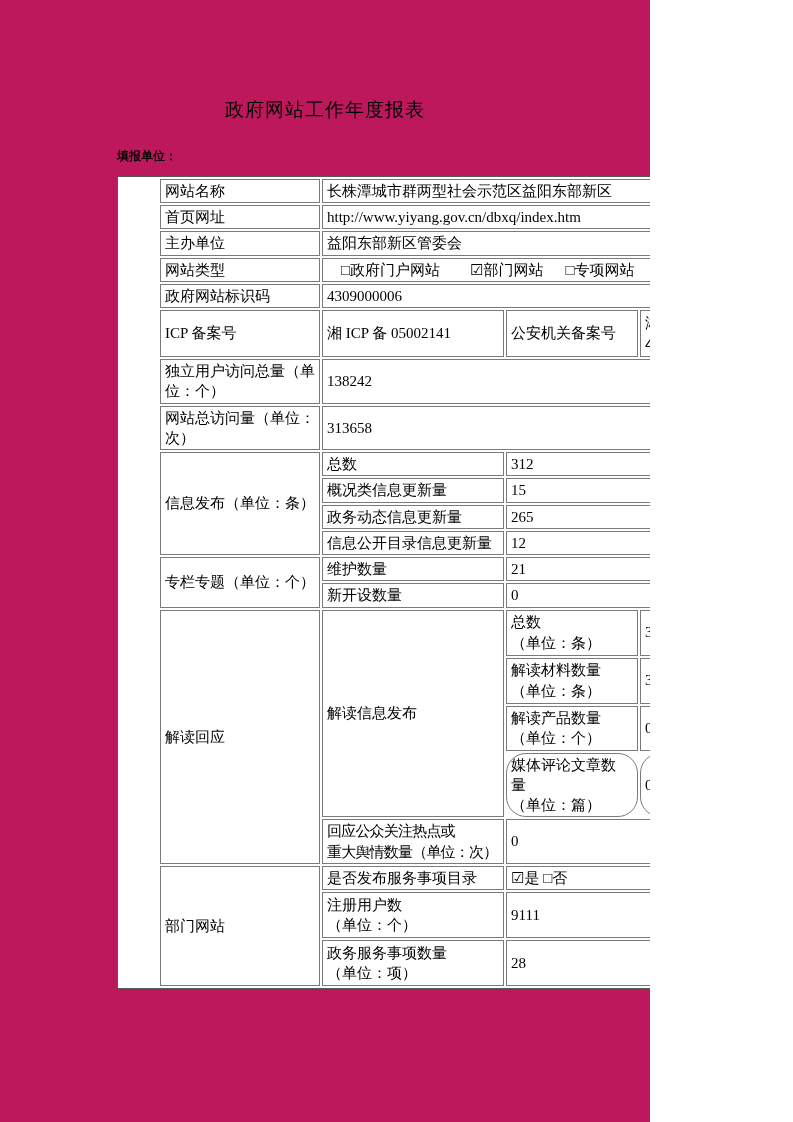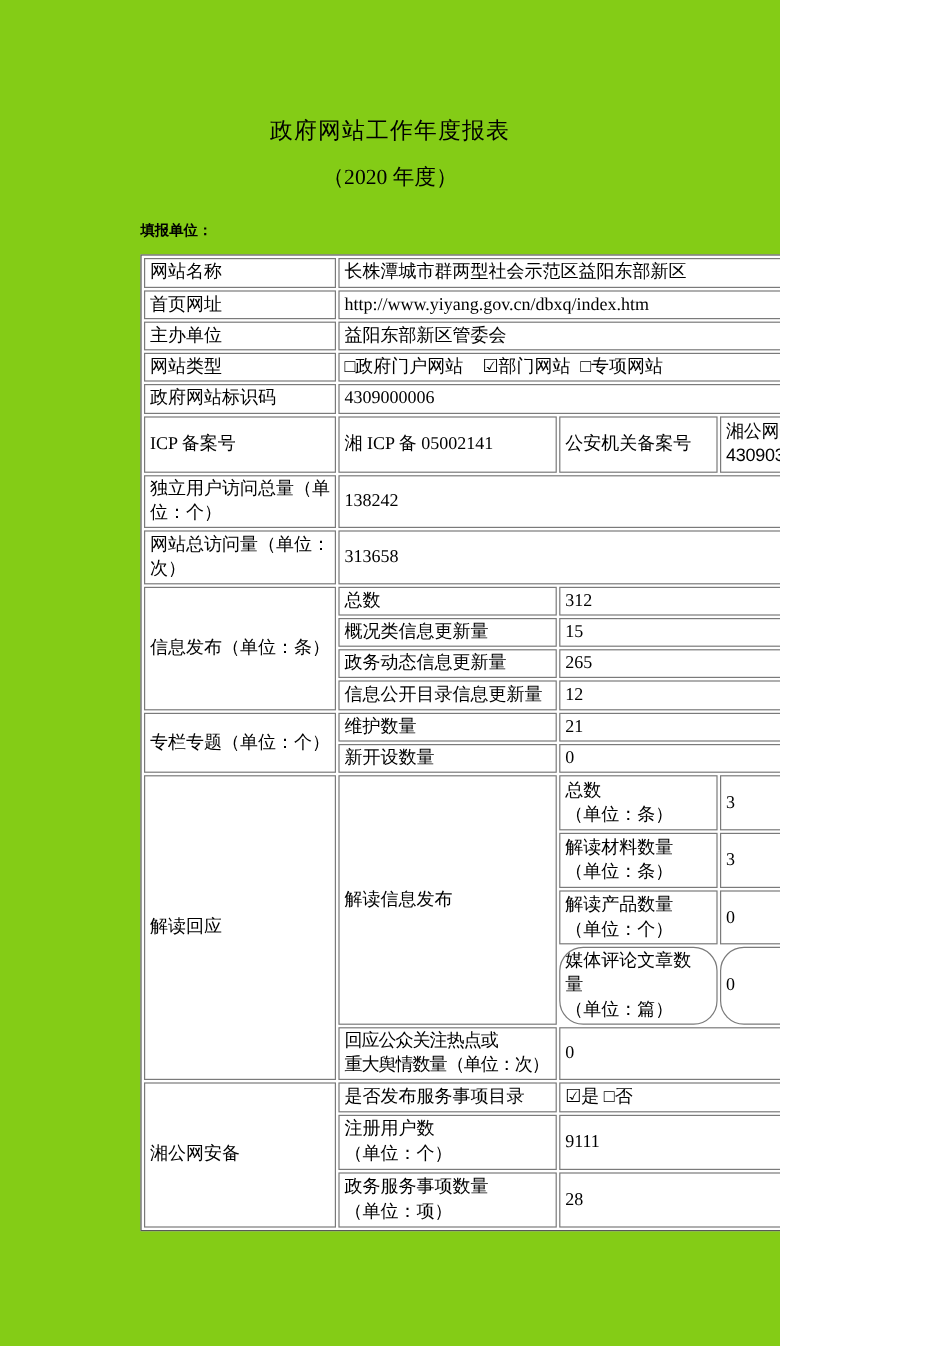--- a/index.html
+++ b/index.html
@@ -1,19 +1,19 @@
 <!DOCTYPE html>
 <html><head>
 <meta charset="utf-8">
 <style>
   html, body { margin: 0; padding: 0; background: #ffffff; }
   .doc {
     width: 650px;
     height: 1122px;
-    background: #84cc16;
+    background: #be185d;
     color: #000000;
     font-family: "Liberation Serif", "DejaVu Serif", serif;
     overflow: hidden;
     box-sizing: border-box;
     padding-top: 99px;
   }
   .doc-title {
     margin: 0;
     text-align: center;
     font-size: 19px;
@@ -34,20 +34,21 @@
     font-family: "Liberation Sans", "DejaVu Sans", sans-serif;
   }
   table.report {
     margin-left: 117px;
     width: 586px;
     table-layout: fixed;
     border-collapse: separate;
     border-spacing: 2px;
     border: 1px solid #595959;
     background: #ffffff;
+    padding-left: 40px;
   }
   table.report td {
     border: 1px solid #7a7a7a;
     padding: 1px 2px 1px 4px;
     vertical-align: middle;
     font-size: 15px;
     line-height: 1.35;
     overflow: hidden;
   }
   td.pre { white-space: pre-line; margin-left: 32px; }
@@ -55,38 +56,37 @@
     font-family: Liberation Serif, serif;
     font-size: 15px;
   }
   td.small-num {
     font-family: "Liberation Sans", "DejaVu Sans", sans-serif;
     font-size: 13px;
     letter-spacing: -0.2px;
     padding: 1px 1px 1px 3px;
   }
   td.tight { letter-spacing: -0.8px; }
-  .opt { display: inline-block; }
+  .opt { display: inline-block; margin-left: 14px; }
   .opt-gap-wide { margin-right: 16px; }
   .opt-gap { margin-right: 8px; }
   tr.rh27 td { height: 20px; }
   tr.rh50 td { height: 43px; }
   tr.rh46 td { height: 39px; }
   tr.rh49 td { height: 42px; }
   tr.rh48 td { height: 41px; }
   tr.rh66 td { height: 59px; border-radius: 20px; }
   tr.rh45 td { height: 38px; }
 </style>
 </head>
 <body>
 
 <div class="doc">
 
   <h1 class="doc-title">政府网站工作年度报表</h1>
-  <div class="doc-subtitle">（2020 年度）</div>
 
   <div class="unit-label">填报单位：</div>
 
   <table class="report">
     <colgroup>
       <col style="width:160px">
         <col style="width:182px">
         <col style="width:132px">
         <col style="width:102px">
     </colgroup>
@@ -182,21 +182,21 @@
 （单位：篇）</td>
         <td class="num">0</td>
       </tr>
       <tr class="rh45">
         <td class="pre tight">回应公众关注热点或
 重大舆情数量（单位：次）</td>
         <td colspan="2" class="num">0</td>
       </tr>
 
       <tr class="rh27">
-        <td rowspan="3">湘公网安备</td>
+        <td rowspan="3">部门网站</td>
         <td>是否发布服务事项目录</td>
         <td colspan="2">☑是 □否</td>
       </tr>
       <tr class="rh49">
         <td class="pre">注册用户数
 （单位：个）</td>
         <td colspan="2" class="num">9111</td>
       </tr>
       <tr class="rh49">
         <td class="pre">政务服务事项数量

